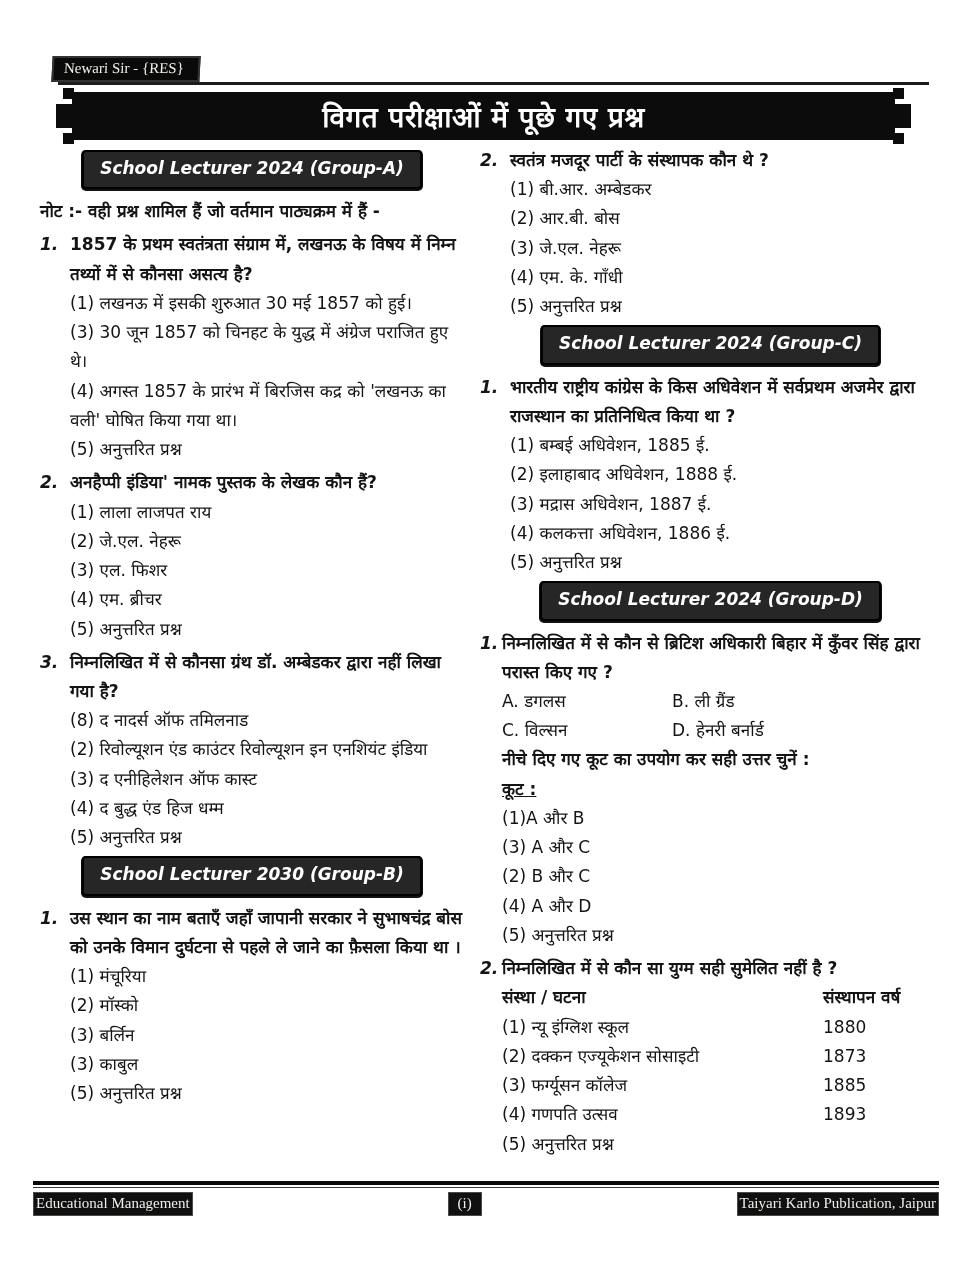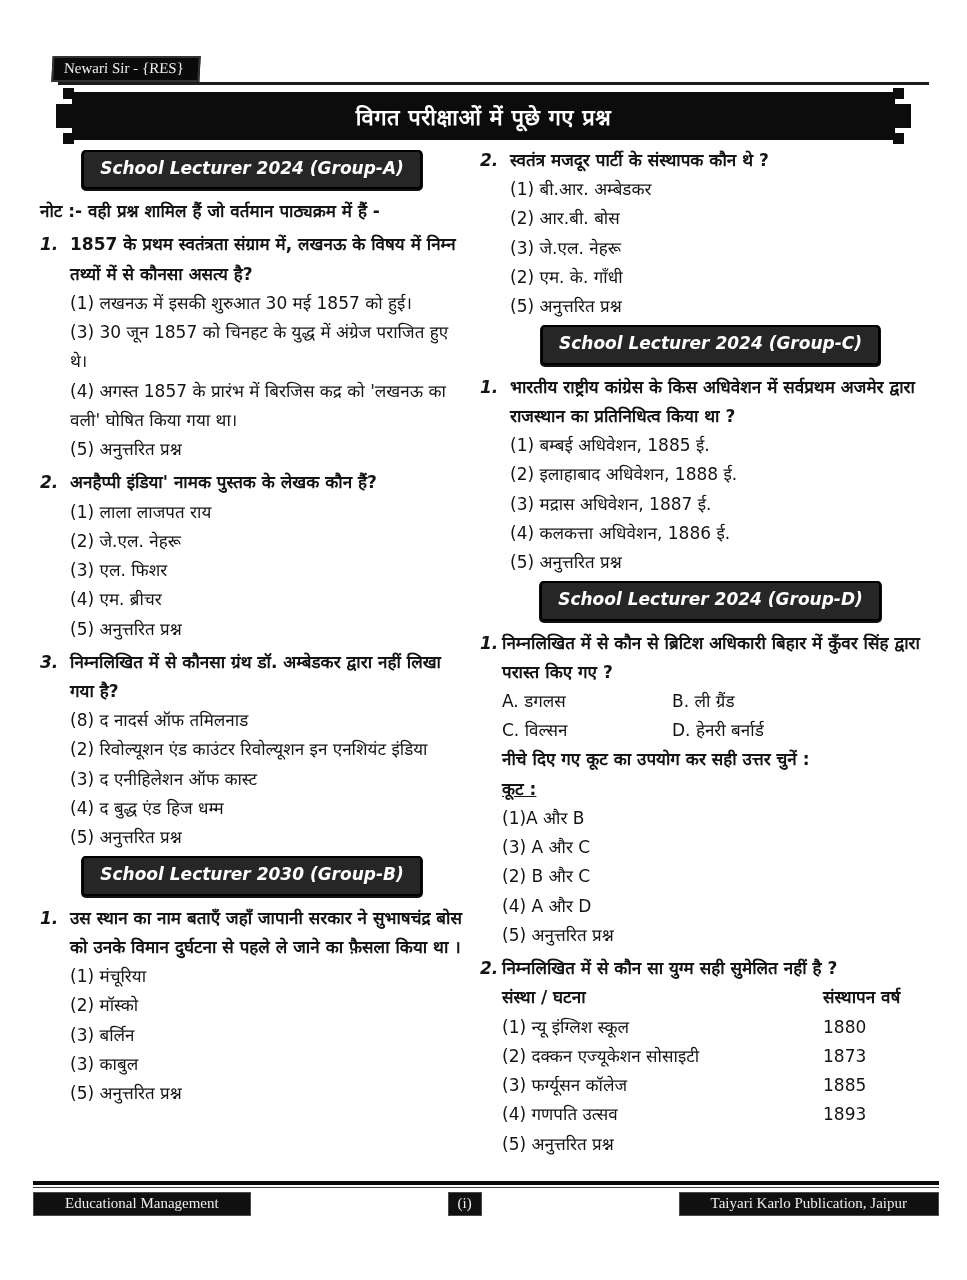--- a/index.html
+++ b/index.html
@@ -18,21 +18,21 @@
   }
   
   .top-rule { position:absolute; top:82px; left:58px; right:38px; border-top:3px solid #1c1c1c; }
   
   .banner {
     position:absolute; top:92px; left:72px; right:72px; height:48px; z-index:2;
     background:#0c0c0c; border-radius:2px;
     display:flex; align-items:center; justify-content:center;
   }
   .banner-title {
-    color:#ffffff; font-size:22px; font-weight:700; letter-spacing:0.5px;
+    color:#ffffff; font-size:28px; font-weight:700; letter-spacing:0.5px;
     text-shadow:0 0 1px #000;
   }
   .tab { position:absolute; background:#0c0c0c; }
   .tab-mid-l { left:-16px; top:12px;  width:18px; height:24px; }
   .tab-mid-r { right:-16px; top:12px; width:18px; height:24px; }
   .sq { position:absolute; width:11px; height:11px; background:#0c0c0c; }
   .sq-tl { left:-9px;  top:-4px; }
   .sq-bl { left:-9px;  bottom:-4px; }
   .sq-tr { right:-9px; top:-4px; }
   .sq-br { right:-9px; bottom:-4px; }
@@ -71,21 +71,21 @@
   .match-row .ml { flex:1; }
   .match-row .mr { width:118px; flex:none; }
 
   
   .footer { position:absolute; left:33px; right:28px; bottom:64px; }
   .footer-rule { border-top:4px solid #0a0a0a; border-bottom:1px solid #3a3a3a; height:2px; margin-bottom:4px; }
   .footer-row { display:flex; justify-content:space-between; align-items:center; }
   .fbox {
     background:#101010; color:#efefe8; border:1px solid #4a4a4a;
     font-family:"Liberation Serif", serif; font-size:15px;
-    padding:2px 31px 3px;
+    padding:2px 2px 3px;
   }
   .fbox-center { padding:2px 9px 3px; }
 </style>
 </head>
 <body>
 
 <div class="page">
 
   <div class="corner-tag">Newari Sir - {RES}</div>
   <div class="top-rule"></div>
@@ -165,21 +165,21 @@
 
     <div class="col-right">
 
       <div class="q">
         <div class="qnum">2.</div>
         <div class="qbody">
           <div class="qtext">स्वतंत्र मजदूर पार्टी के संस्थापक कौन थे ?</div>
           <div class="opt">(1) बी.आर. अम्बेडकर</div>
           <div class="opt">(2) आर.बी. बोस</div>
           <div class="opt">(3) जे.एल. नेहरू</div>
-          <div class="opt">(2) एम. के. गाँधी</div>
+          <div class="opt">(4) एम. के. गाँधी</div>
           <div class="opt">(5) अनुत्तरित प्रश्न</div>
         </div>
       </div>
 
       <div class="badge-row">
         <span class="badge">School Lecturer 2024 (Group-C)</span>
       </div>
 
       <div class="q">
         <div class="qnum">1.</div>

